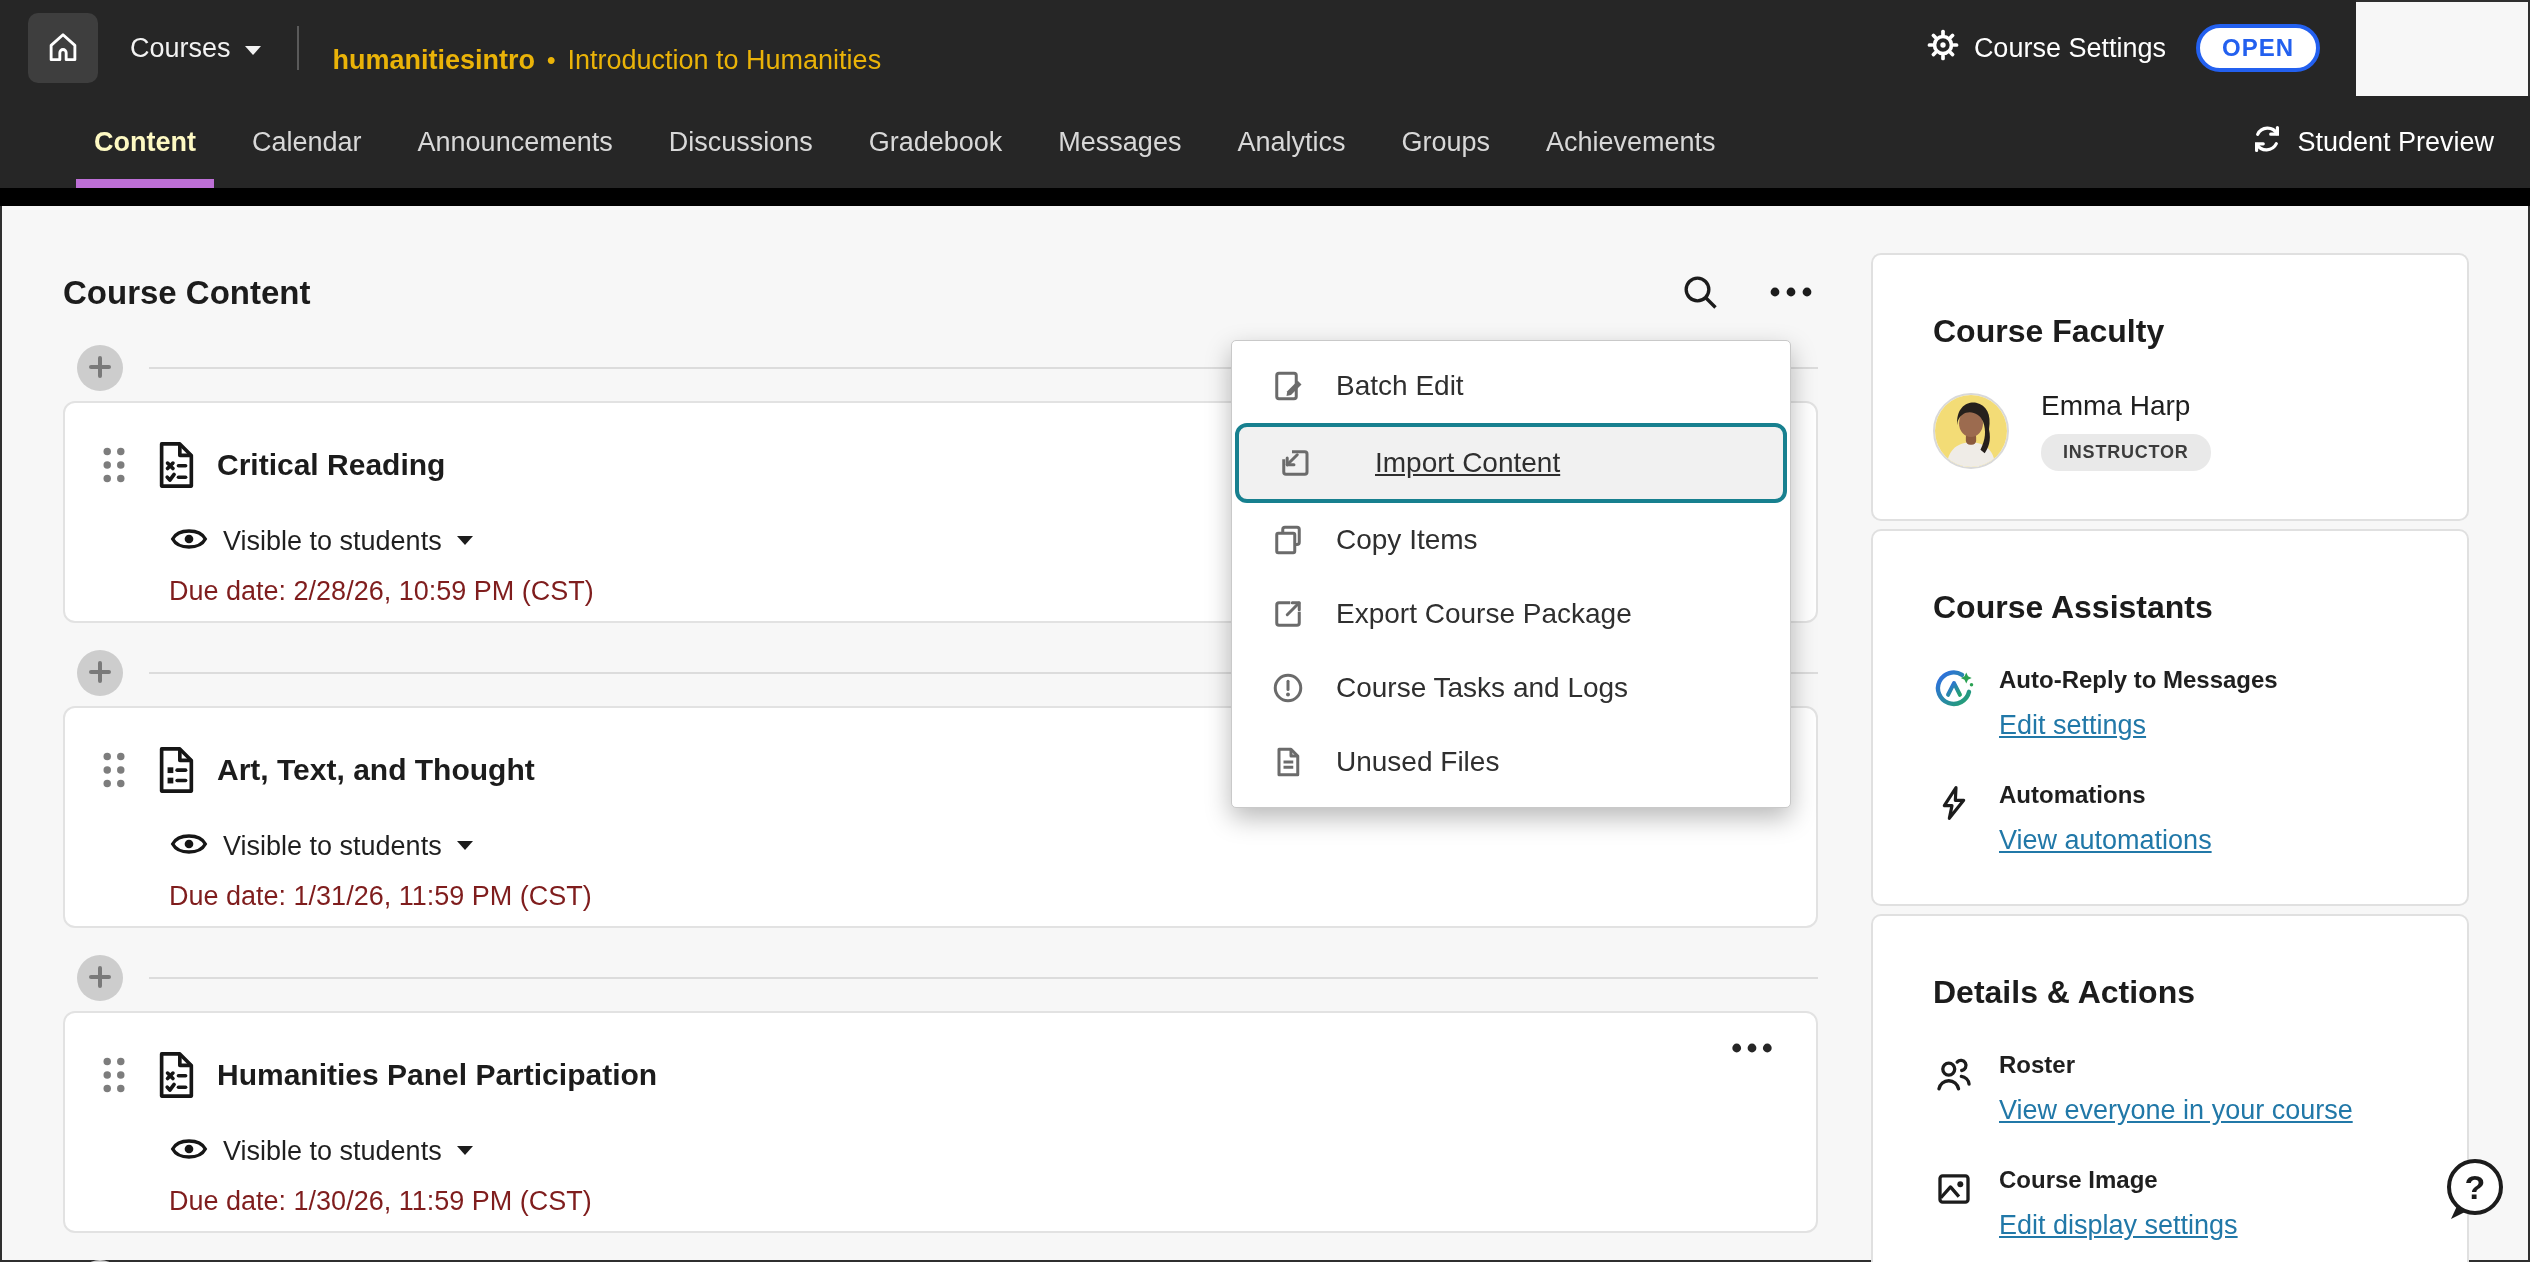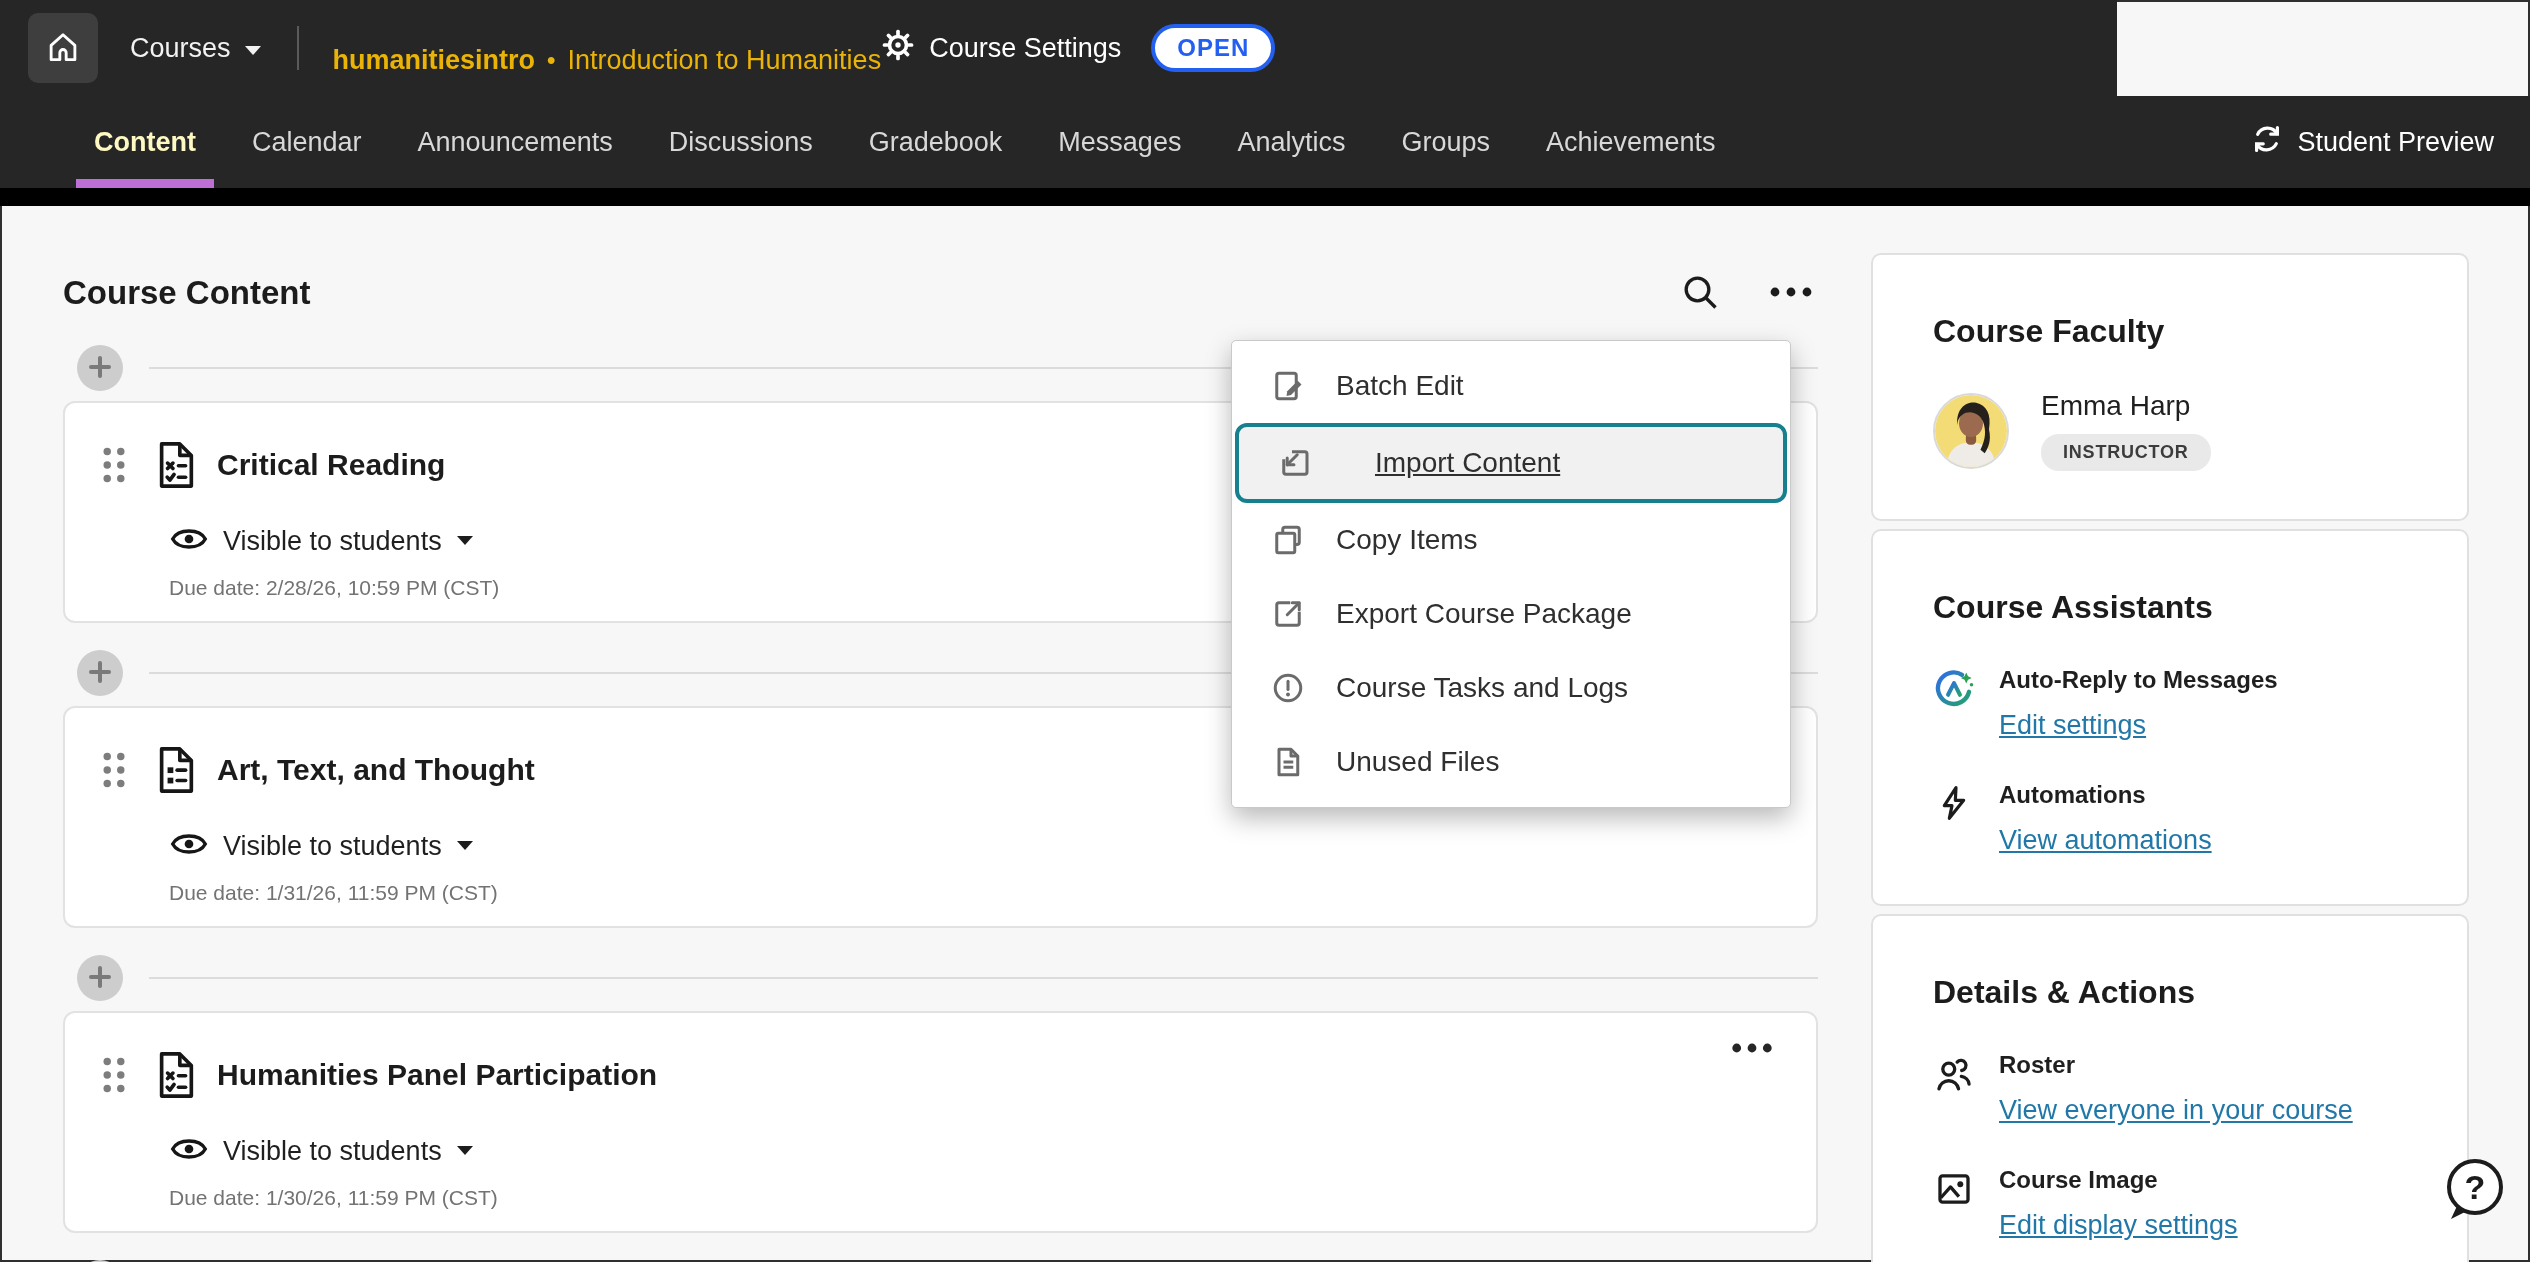--- a/index.html
+++ b/index.html
@@ -1,21 +1,21 @@
 <!DOCTYPE html>
 <html><head>
 <meta charset="utf-8">
 <style>
   * { margin:0; padding:0; box-sizing:border-box; }
   html,body { width:2530px; height:1262px; overflow:hidden; }
   body { font-family:"Liberation Sans","DejaVu Sans",sans-serif; background:#f7f7f7; color:#1f1f1f; }
   .page { position:relative; width:2530px; height:1262px; background:#f7f7f7; box-shadow:inset 0 0 0 2px #2f2f2f; overflow:hidden; }
 
   
-  .topbar { position:absolute; left:0; top:0; width:2117px; height:96px; background:#262626; display:flex; align-items:center; padding:0 36px 0 28px; }
+  .topbar { position:absolute; left:0; top:0; width:2356px; height:96px; background:#262626; display:flex; align-items:center; justify-content:space-between; padding:0 36px 0 28px; }
   .topbar-left, .topbar-right { display:flex; align-items:center; }
   .home-btn { width:70px; height:70px; border:none; border-radius:10px; background:#3e3e3e; display:flex; align-items:center; justify-content:center; cursor:pointer; }
   .courses-btn { display:flex; align-items:center; gap:12px; background:none; border:none; color:#f2f2f2; font-size:27px; font-family:inherit; margin-left:32px; cursor:pointer; }
   .vdivider { width:2px; height:44px; background:#5a5a5a; margin:0 34px; }
   .breadcrumb { color:#eab308; font-size:27px; display:flex; align-items:center; gap:12px;margin-top:24px; }
   .crumb-id { font-weight:bold; }
   .crumb-sep { font-weight:bold; font-size:24px; }
   .settings-btn { display:flex; align-items:center; gap:14px; background:none; border:none; color:#ffffff; font-size:27px; font-family:inherit; cursor:pointer; margin-right:30px; }
   .open-badge { display:inline-flex; align-items:center; justify-content:center; background:#ffffff; color:#2360ef; border:4px solid #2360ef; border-radius:26px; font-size:24px; font-weight:bold; letter-spacing:1px; padding:6px 22px; cursor:pointer; }
 
@@ -40,21 +40,21 @@
   .plus-line { flex:1; height:2px; background:#dcdcdc; margin-left:26px; }
 
   .card { position:relative; background:#ffffff; border:2px solid #e2e2e2; border-radius:12px; height:222px; padding:36px 40px 0 32px; margin-bottom:0; }
   .card-title-row { display:flex; align-items:center; gap:0; }
   .drag-handle { background:none; border:none; cursor:grab; padding:0; margin-right:22px; display:flex; }
   .item-icon { margin-right:18px; display:flex; }
   .item-title { font-size:30px; font-weight:bold; color:#1c1c1c; text-decoration:none; cursor:pointer; }
   .meta-row { display:flex; align-items:center; margin-left:72px; }
   .visibility-row { margin-top:31px; gap:14px; cursor:pointer; }
   .visibility-label { font-size:27px; color:#1f1f1f; }
-  .due-row { margin-top:16px; font-size:21px; color:#737373; }
+  .due-row { margin-top:16px; font-size:27px; color:#7f1d1d; }
   .card-ellipsis { position:absolute; right:42px; top:28px; background:none; border:none; cursor:pointer; }
 
   
   .ctx-menu { position:absolute; left:1231px; top:340px; width:560px; background:#ffffff; border:1px solid #c9c9c9; border-radius:5px; box-shadow:0 10px 26px rgba(0,0,0,0.28); padding:8px 0; z-index:50; }
   .menu-item { display:flex; align-items:center; gap:28px; height:74px; padding:0 16px 0 36px; cursor:pointer; color:#2f2f2f; }
   .menu-item .mi-label { font-size:28px; }
   .menu-item.highlighted { height:80px; margin:0 3px; border:4px solid #17808f; border-radius:12px; background:#f1f1f1; }
   .menu-item.highlighted .mi-label { text-decoration:underline;margin-left:32px; }
   .mi-icon { display:flex; width:40px; justify-content:center; flex:0 0 auto; }
 

